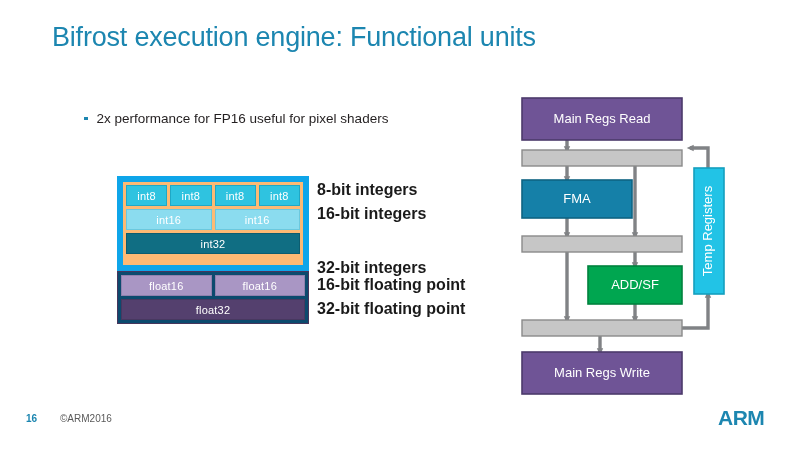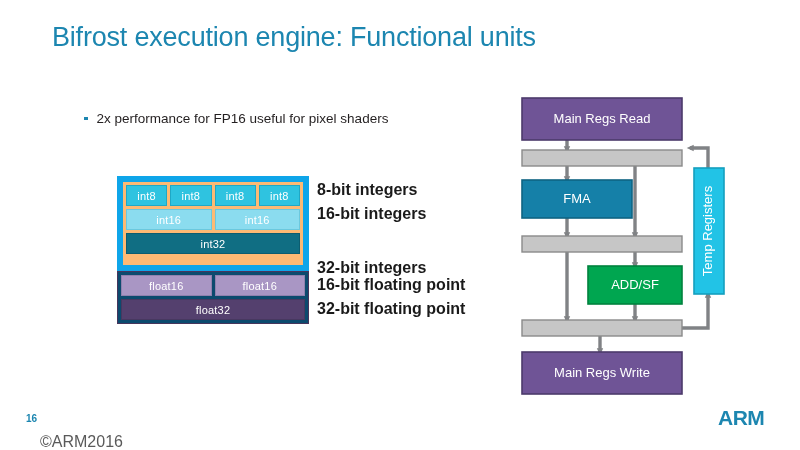--- a/index.html
+++ b/index.html
@@ -80,22 +80,22 @@
     fill:#ffffff;font-family:"Liberation Sans", sans-serif;
     font-size:13px;text-anchor:middle;dominant-baseline:middle;
   }
 
   
   .pagenum{
     position:absolute;left:26px;top:413px;
     font-size:10px;color:#1C86B0;font-weight:bold;
   }
   .copyright{
-    position:absolute;left:40px;top:413px;
-    font-size:16px;color:#5A5A5A;margin-top:20px;
+    position:absolute;left:60px;top:413px;
+    font-size:10px;color:#5A5A5A;
   }
   .armlogo{
     position:absolute;left:718px;top:406px;
     font-size:21px;font-weight:bold;color:#1C86B0;
     letter-spacing:-0.5px;
   }
 </style>
 </head>
 <body>
 

